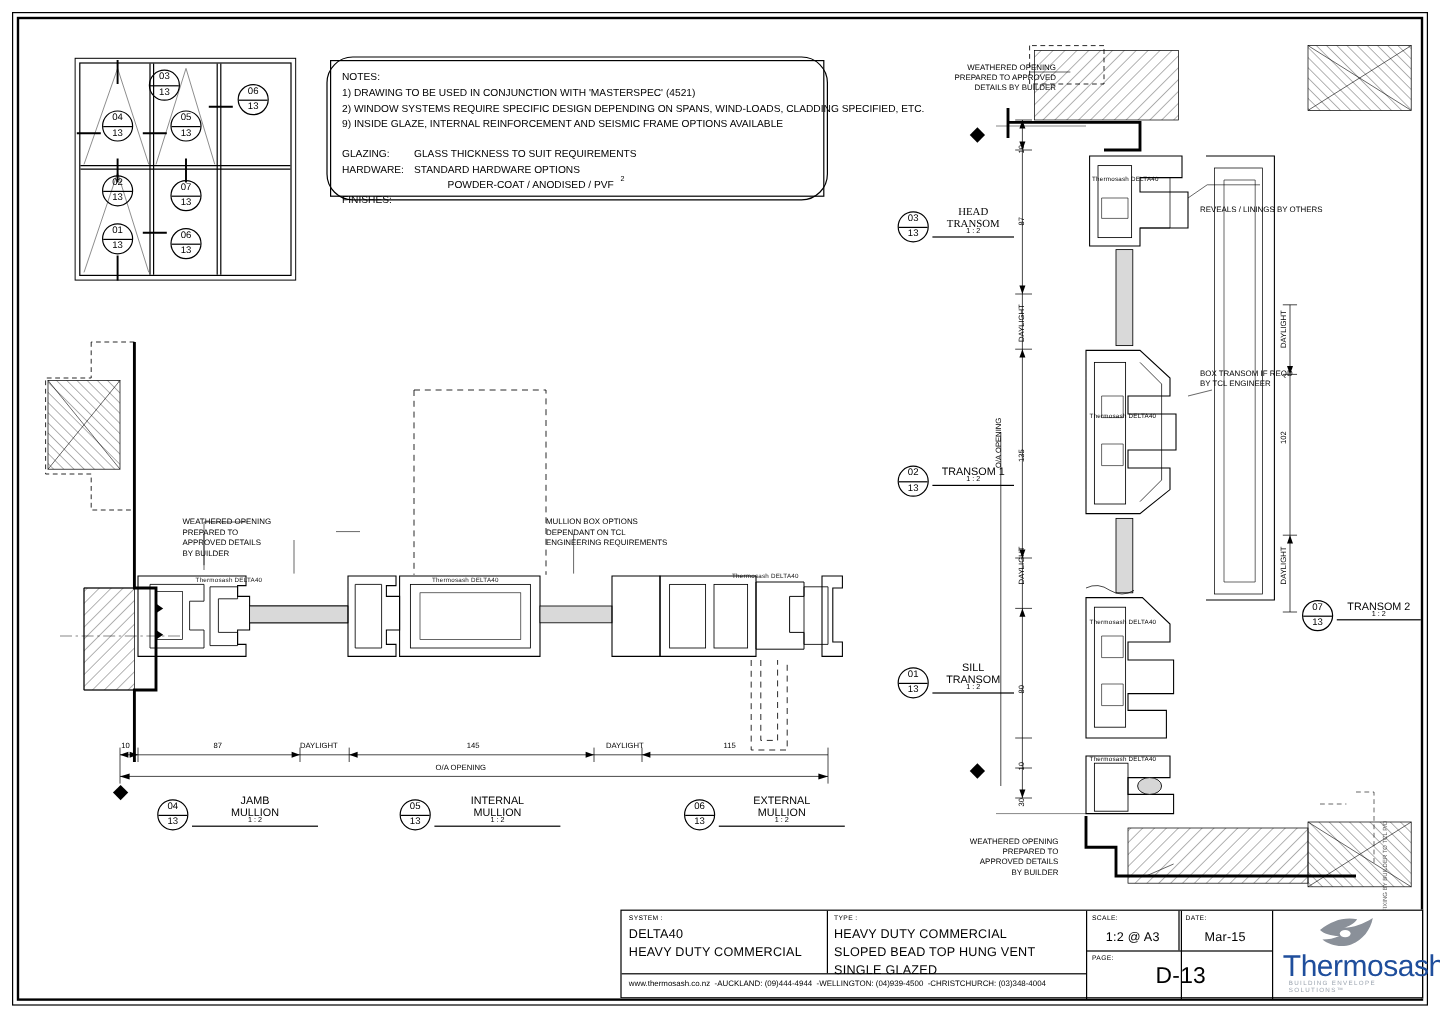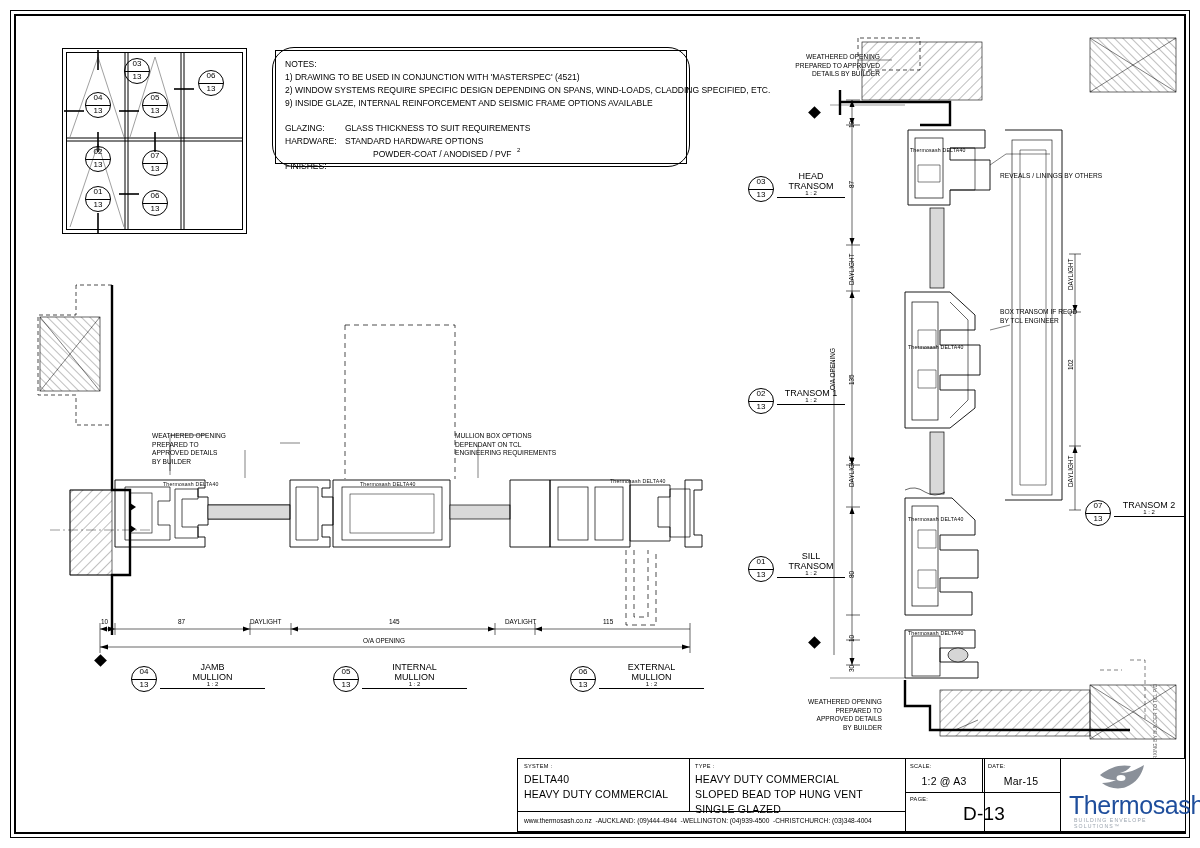--- a/index.html
+++ b/index.html
@@ -422,21 +422,21 @@
   <div class="diamond" style="left:810px;top:108px;"></div>
   <div class="diamond" style="left:810px;top:638px;"></div>
 
   <div class="bub" style="left:748px;top:176px;">
     <div class="circ"></div>
       <div class="mid"></div>
     <div class="num">03</div>
     <div class="den">13</div>
   </div>
   <div class="dlabel" style="left:777px;top:171px;width:68px;height:32px;">
-    <div class="ttl" style="left:0;top:0;width:68px;">HEAD
+    <div class="ttl" style="left:0;top:0;width:68px;font-family:Liberation Serif, serif;">HEAD
 TRANSOM</div>
     <div class="und" style="left:0;top:26px;width:68px;"></div>
     <div class="sc" style="left:0;top:19px;width:68px;">1 : 2</div>
   </div>
 
   <div class="bub" style="left:748px;top:388px;">
     <div class="circ"></div>
       <div class="mid"></div>
     <div class="num">02</div>
     <div class="den">13</div>

